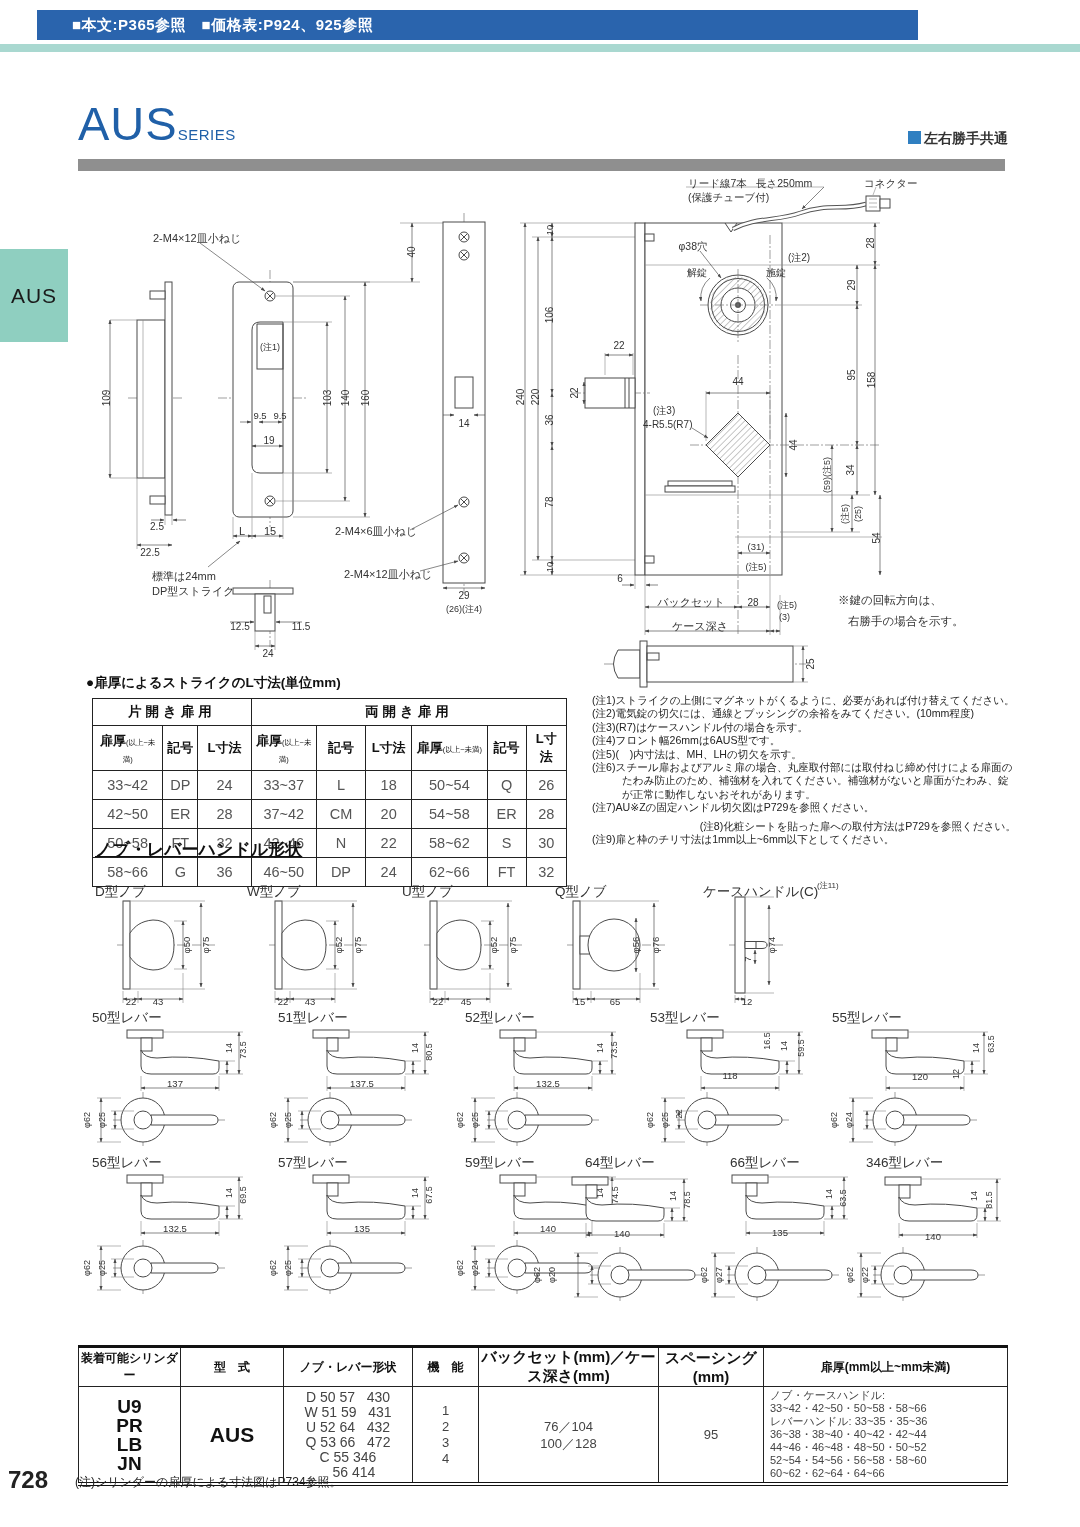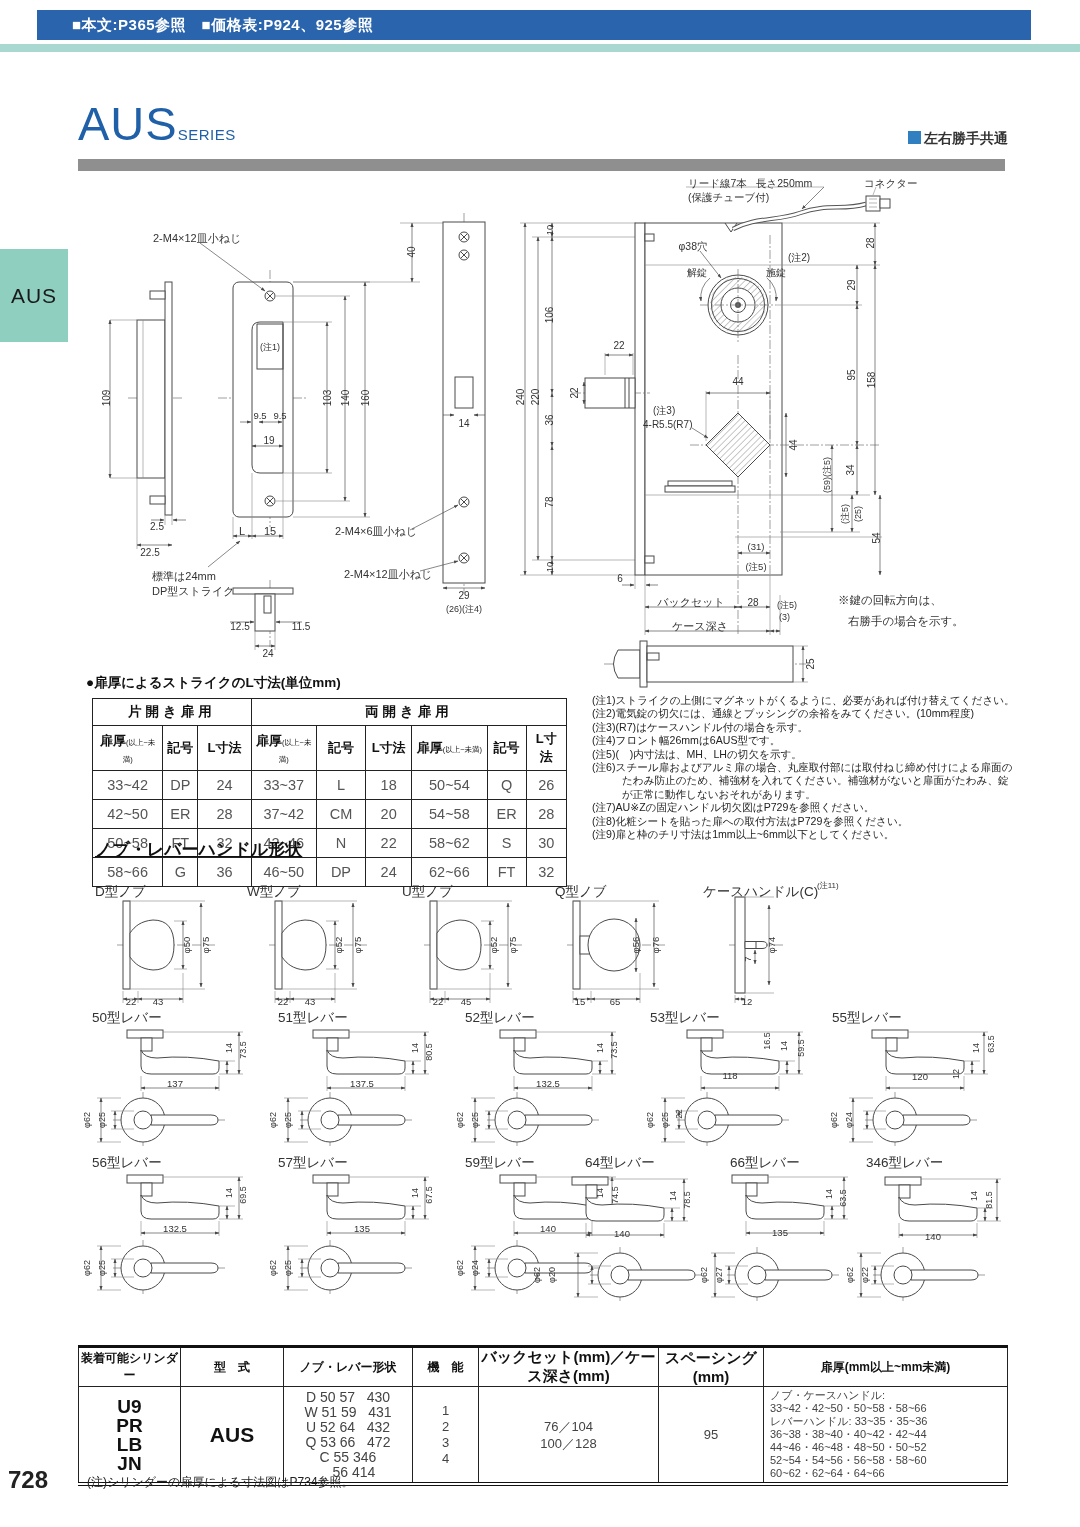--- a/index.html
+++ b/index.html
@@ -1,19 +1,19 @@
 <!DOCTYPE html>
 <html><head>
 <meta charset="utf-8">
 <style>
   html,body{margin:0;padding:0;background:#e8e8e8;font-family:"Liberation Sans","DejaVu Sans",sans-serif;}
   #page{position:relative;width:1080px;height:1527px;background:#fff;overflow:hidden;}
   .abs{position:absolute;}
   
-  #topbar{left:37px;top:10px;width:994px;height:30px;background:#2a64ad;color:#fff;
+  #topbar{left:37px;top:10px;width:881px;height:30px;background:#2a64ad;color:#fff;
           font-size:15px;font-weight:bold;line-height:30px;padding-left:35px;box-sizing:border-box;letter-spacing:.5px;}
   #tealstripe{left:0;top:44px;width:1080px;height:8px;background:#a9d8d0;}
   #bigtitle{left:78px;top:100px;color:#2060a8;font-size:47px;letter-spacing:1px;line-height:1;}
   #bigtitle .suffix{font-size:15px;letter-spacing:.5px;}
   #righthand{right:72px;top:130px;font-size:14px;font-weight:bold;color:#333;margin-left:13px;}
   #righthand .sq{display:inline-block;width:13px;height:13px;background:#2f7fc1;margin-right:3px;vertical-align:-1px;}
   #grayrule{left:78px;top:159px;width:927px;height:12px;background:#8f8f8f;}
   #saus-tab{left:0;top:249px;width:68px;height:93px;background:#8fcfc0;color:#1a1a1a;
             font-size:21px;display:flex;align-items:center;justify-content:center;letter-spacing:1px;}
   
@@ -32,39 +32,39 @@
   #striketitle{left:86px;top:674px;font-size:13.5px;font-weight:bold;color:#111;}
   table.strike{border-collapse:collapse;table-layout:fixed;font-size:14px;}
   table.strike th,table.strike td{border:1px solid #222;padding:4px;text-align:center;overflow:hidden;}
   table.strike th{font-size:13px;font-weight:bold;background:#fff;color:#111;height:19px;}
   table.strike th.grp{height:16px;font-size:13.5px;letter-spacing:4px;}
   table.strike td{color:#555;height:20px;font-size:14.5px;}
   table.strike th .rng{font-size:7.5px;font-weight:normal;letter-spacing:0;}
   
   #notes{left:592px;top:694px;width:424px;font-size:10.6px;color:#222;line-height:13.4px;}
   #notes div{text-indent:-30px;padding-left:30px;}
-  #notes .gap{}
+  #notes .gap{margin-top:5px;text-align:right;}
   
   #handtitle{left:95px;top:838px;font-size:17px;font-weight:bold;color:#111;text-decoration:underline;}
   #handsub{left:95px;top:862px;font-size:12.5px;color:#222;}
   #notes1112{left:93px;top:1308px;width:920px;font-size:11.5px;color:#222;line-height:16.5px;}
   
   #spectbl{left:78px;top:1345px;width:929px;border-collapse:collapse;table-layout:fixed;
            border-top:3px solid #111;border-bottom:4px double #111;font-size:12px;}
   #spectbl th{border:1px solid #222;border-top:none;font-size:12px;font-weight:bold;height:23px;padding:0;color:#111;}
   #spectbl th.sm{font-size:15px;}
   #spectbl td{border:1px solid #222;border-bottom:none;vertical-align:middle;padding:2px 0;}
   .cyl-line{font-size:19px;font-weight:bold;text-align:center;line-height:19px;color:#111;}
   .model{font-size:21px;font-weight:bold;text-align:center;color:#111;}
   .shape-line{font-size:14px;color:#444;text-align:center;white-space:pre;line-height:15px;}
   .func-line{font-size:13px;color:#444;text-align:center;line-height:16px;}
   .bs-line{font-size:13px;color:#444;text-align:center;line-height:17px;}
   .spc{font-size:13px;color:#444;text-align:center;}
   .door-line{font-size:11px;color:#444;text-align:left;line-height:13px;padding-left:6px;white-space:pre;}
-  #botnote{left:75px;top:1474px;font-size:12px;color:#222;margin-left:12px;}
+  #botnote{left:75px;top:1474px;font-size:12px;color:#222;}
   #pagenum{left:8px;top:1466px;font-size:24px;font-weight:bold;color:#222;}
 </style>
 </head>
 <body>
 
 <div id="page">
 
   <div class="abs" id="topbar">
     <span>■本文:P365参照　■価格表:P924、925参照</span>
   </div>

